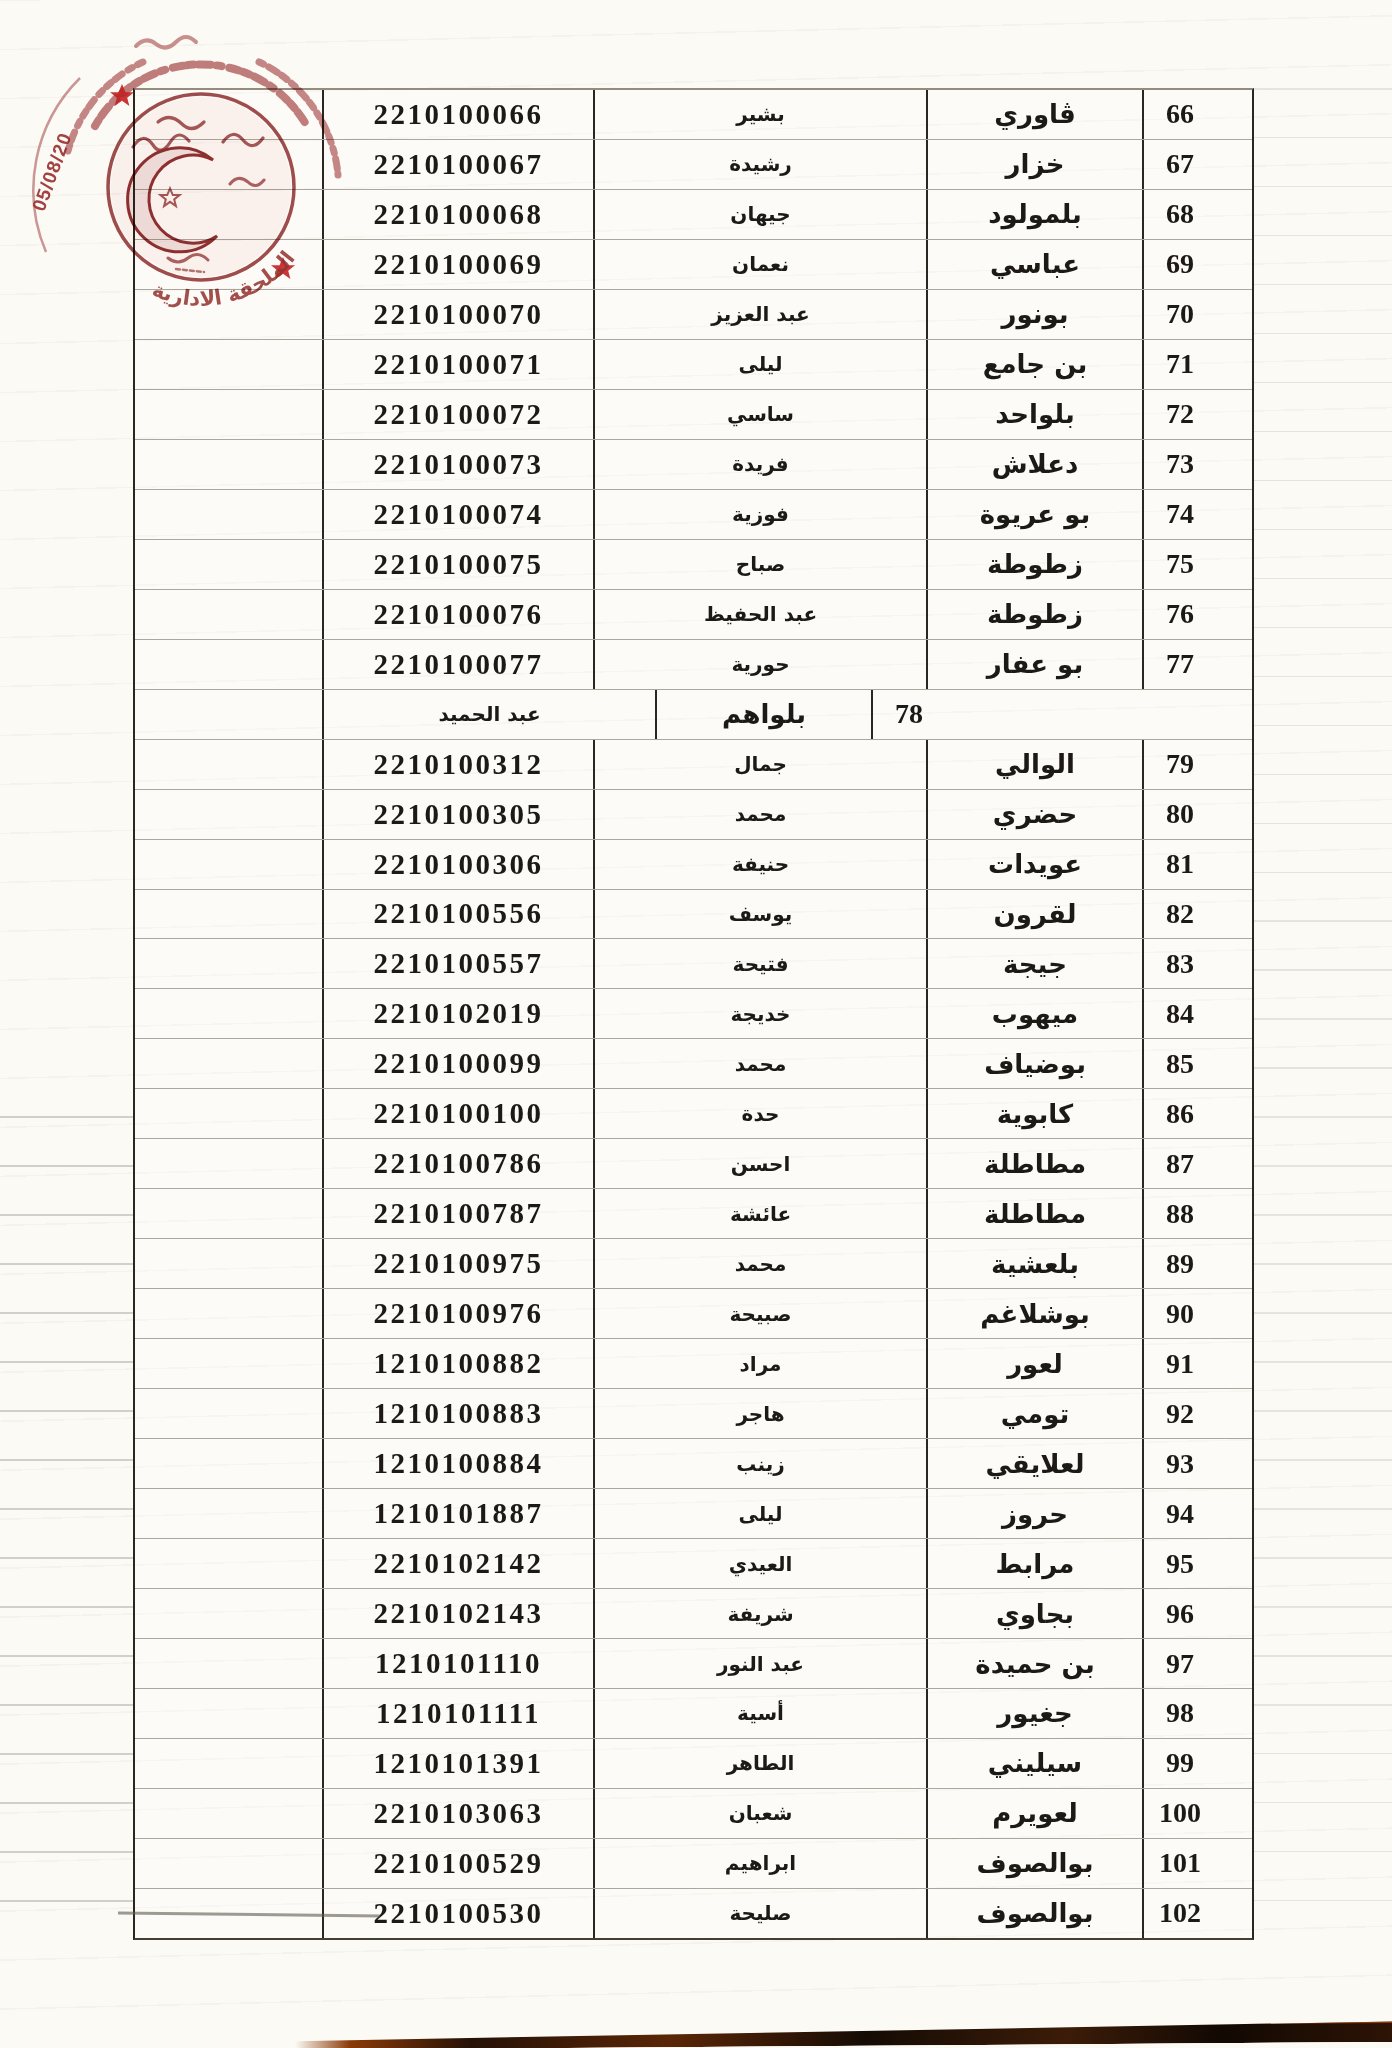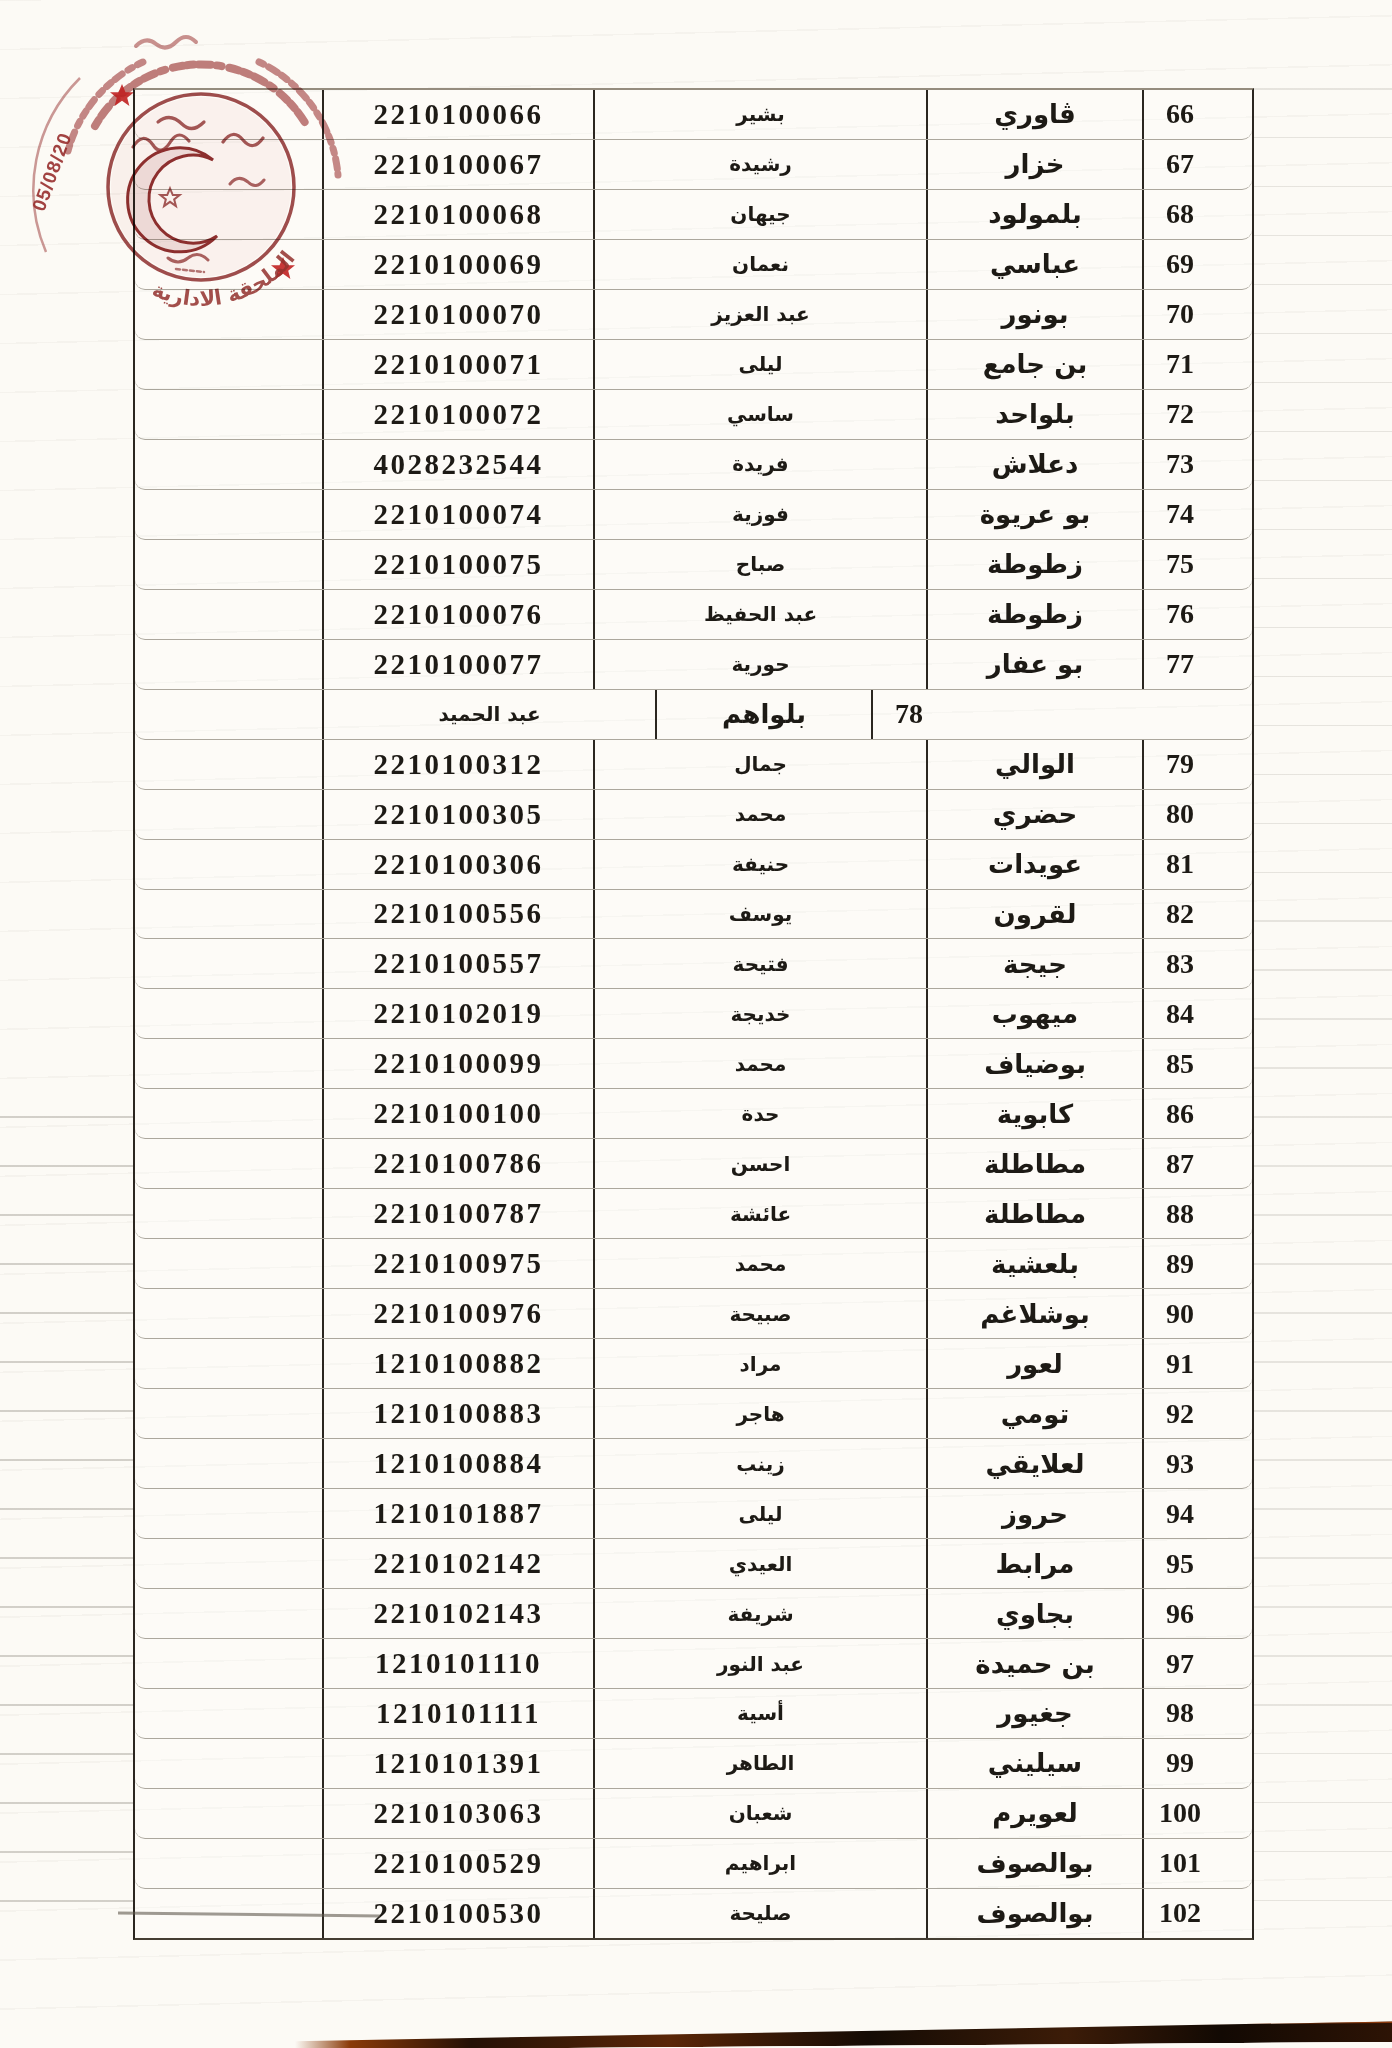--- a/index.html
+++ b/index.html
@@ -13,21 +13,21 @@
   }
   
   .roster{
     position:absolute;left:133px;top:88px;width:1117px;
     border:2.5px solid #2b2620;
     border-top-color:rgba(130,120,104,.85);
     border-bottom-color:#453e33;
     box-sizing:content-box;
     background:rgba(255,255,255,.25);
   }
-  .trow{display:flex;height:48.973px;border-bottom:1.5px solid rgba(106,98,84,.55);border-radius:10px;}
+  .trow{display:flex;height:48.973px;border-bottom:1.5px solid rgba(106,98,84,.55);}
   .trow:last-child{border-bottom:none;}
   .cell{
     box-sizing:border-box;height:100%;display:flex;align-items:center;justify-content:center;
     border-right:2.5px solid #2b2620;color:#1d1a15;overflow:hidden;
   }
   .cell:last-child{border-right:none;}
   .c-margin{width:189px;}
   .c-id{width:271px;font-family:"Liberation Serif",serif;font-weight:700;font-size:29px;letter-spacing:2.5px;}
   .c-first{width:333px;direction:rtl;font-weight:700;font-size:20px;}
   .c-last{width:216px;direction:rtl;font-weight:700;font-size:26px;}
@@ -113,21 +113,21 @@
       </div>
       <div class="trow">
         <div class="cell c-margin"></div>
         <div class="cell c-id">2210100072</div>
         <div class="cell c-first">ساسي</div>
         <div class="cell c-last">بلواحد</div>
         <div class="cell c-num">72</div>
       </div>
       <div class="trow">
         <div class="cell c-margin"></div>
-        <div class="cell c-id">4028232544</div>
+        <div class="cell c-id">2210100073</div>
         <div class="cell c-first">فريدة</div>
         <div class="cell c-last">دعلاش</div>
         <div class="cell c-num">73</div>
       </div>
       <div class="trow">
         <div class="cell c-margin"></div>
         <div class="cell c-id">2210100074</div>
         <div class="cell c-first">فوزية</div>
         <div class="cell c-last">بو عريوة</div>
         <div class="cell c-num">74</div>

